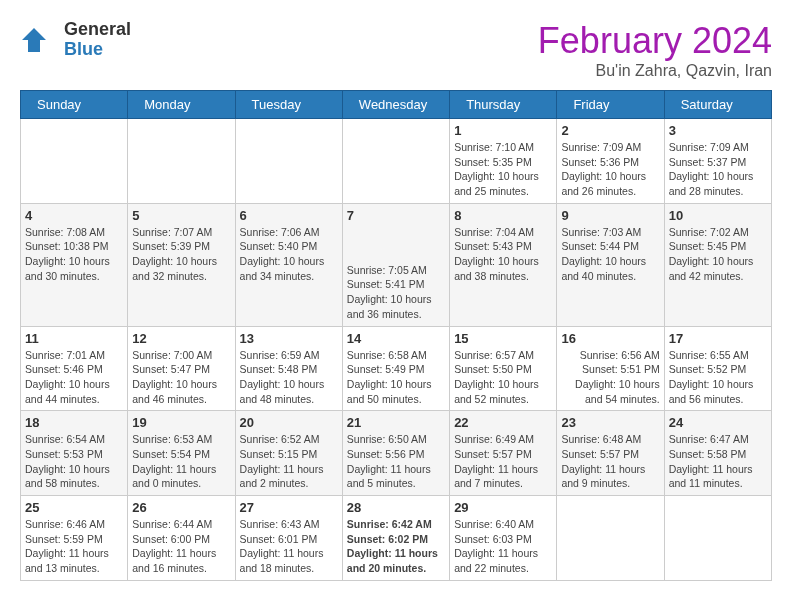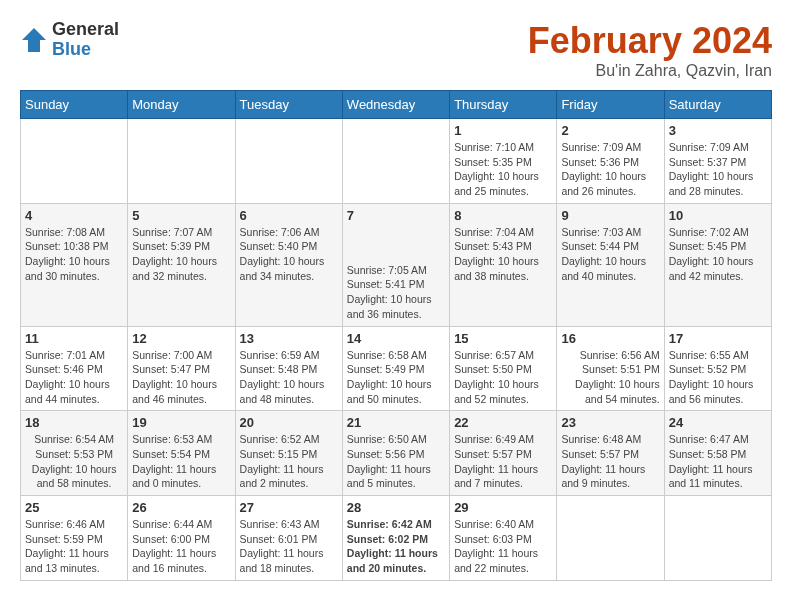--- a/index.html
+++ b/index.html
@@ -12,21 +12,21 @@
     }
     .header-area {
       display: flex;
       justify-content: space-between;
       align-items: flex-start;
       margin-bottom: 10px;
     }
     .logo {
       display: flex;
       align-items: center;
-      gap: 4px;
+      gap: 16px;
     }
     .logo-text {
       display: flex;
       flex-direction: column;
       line-height: 1.1;
     }
     .logo-general {
       font-size: 18px;
       font-weight: bold;
       color: #333;
@@ -38,36 +38,36 @@
     }
     .logo-icon {
       width: 28px;
       height: 28px;
     }
     .title-area {
       text-align: right;
     }
     .main-title {
       font-size: 36px;
-      font-weight: bold;
-      color: #c2410c;
+      font-weight: normal;
+      color: #a21caf;
     }
     .sub-title {
       font-size: 16px;
       color: #555;
     }
     .calendar {
       width: 100%;
       border-collapse: collapse;
       font-size: 11px;
     }
     .calendar thead th {
       background: #2a7ab8;
       color: #fff;
-      padding: 6px 4px;
+      padding: 6px 16px;
       text-align: left;
       font-size: 13px;
       font-weight: normal;
       border: 1px solid #1a5a90;
     }
     .calendar tbody td {
       border: 1px solid #ccc;
       vertical-align: top;
       padding: 4px;
       width: 107px;
@@ -249,21 +249,21 @@
           <div class="day-number">17</div>
           <div class="day-info" style="white-space: pre-line;">Sunrise: 6:55 AM
 Sunset: 5:52 PM
 Daylight: 10 hours
 and 56 minutes.</div>
         </td>
       </tr>
       <tr>
         <td>
           <div class="day-number">18</div>
-          <div class="day-info" style="white-space: pre-line; text-align: center;">Sunrise: 6:54 AM
+          <div class="day-info" style="white-space: pre-line;">Sunrise: 6:54 AM
 Sunset: 5:53 PM
 Daylight: 10 hours
 and 58 minutes.</div>
         </td>
         <td>
           <div class="day-number">19</div>
           <div class="day-info" style="white-space: pre-line;">Sunrise: 6:53 AM
 Sunset: 5:54 PM
 Daylight: 11 hours
 and 0 minutes.</div>

